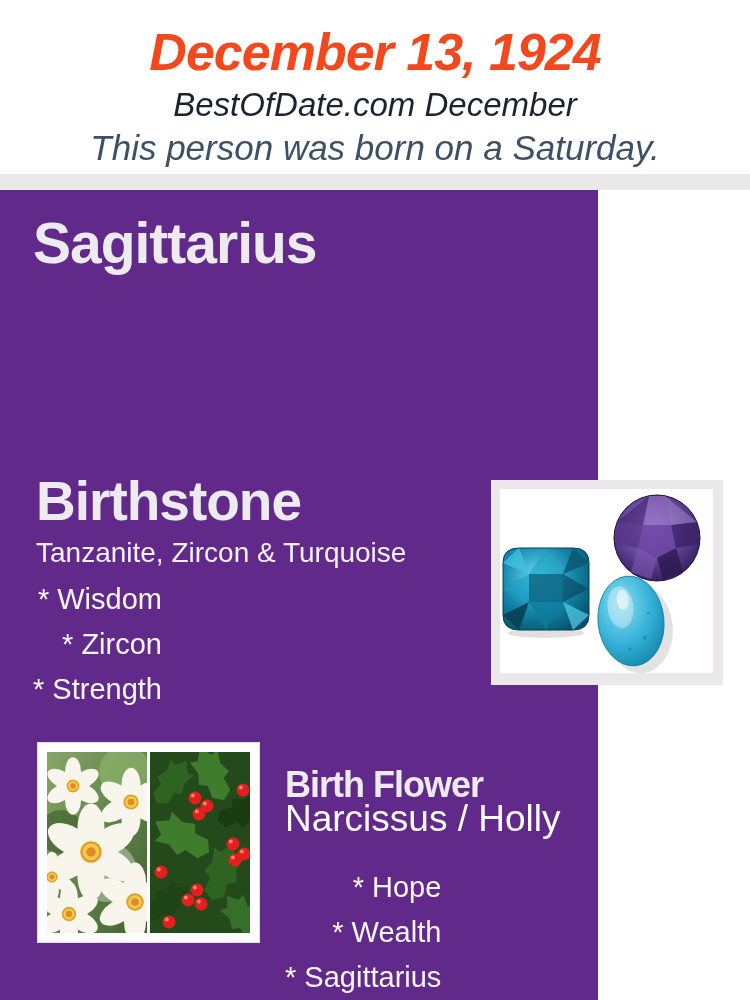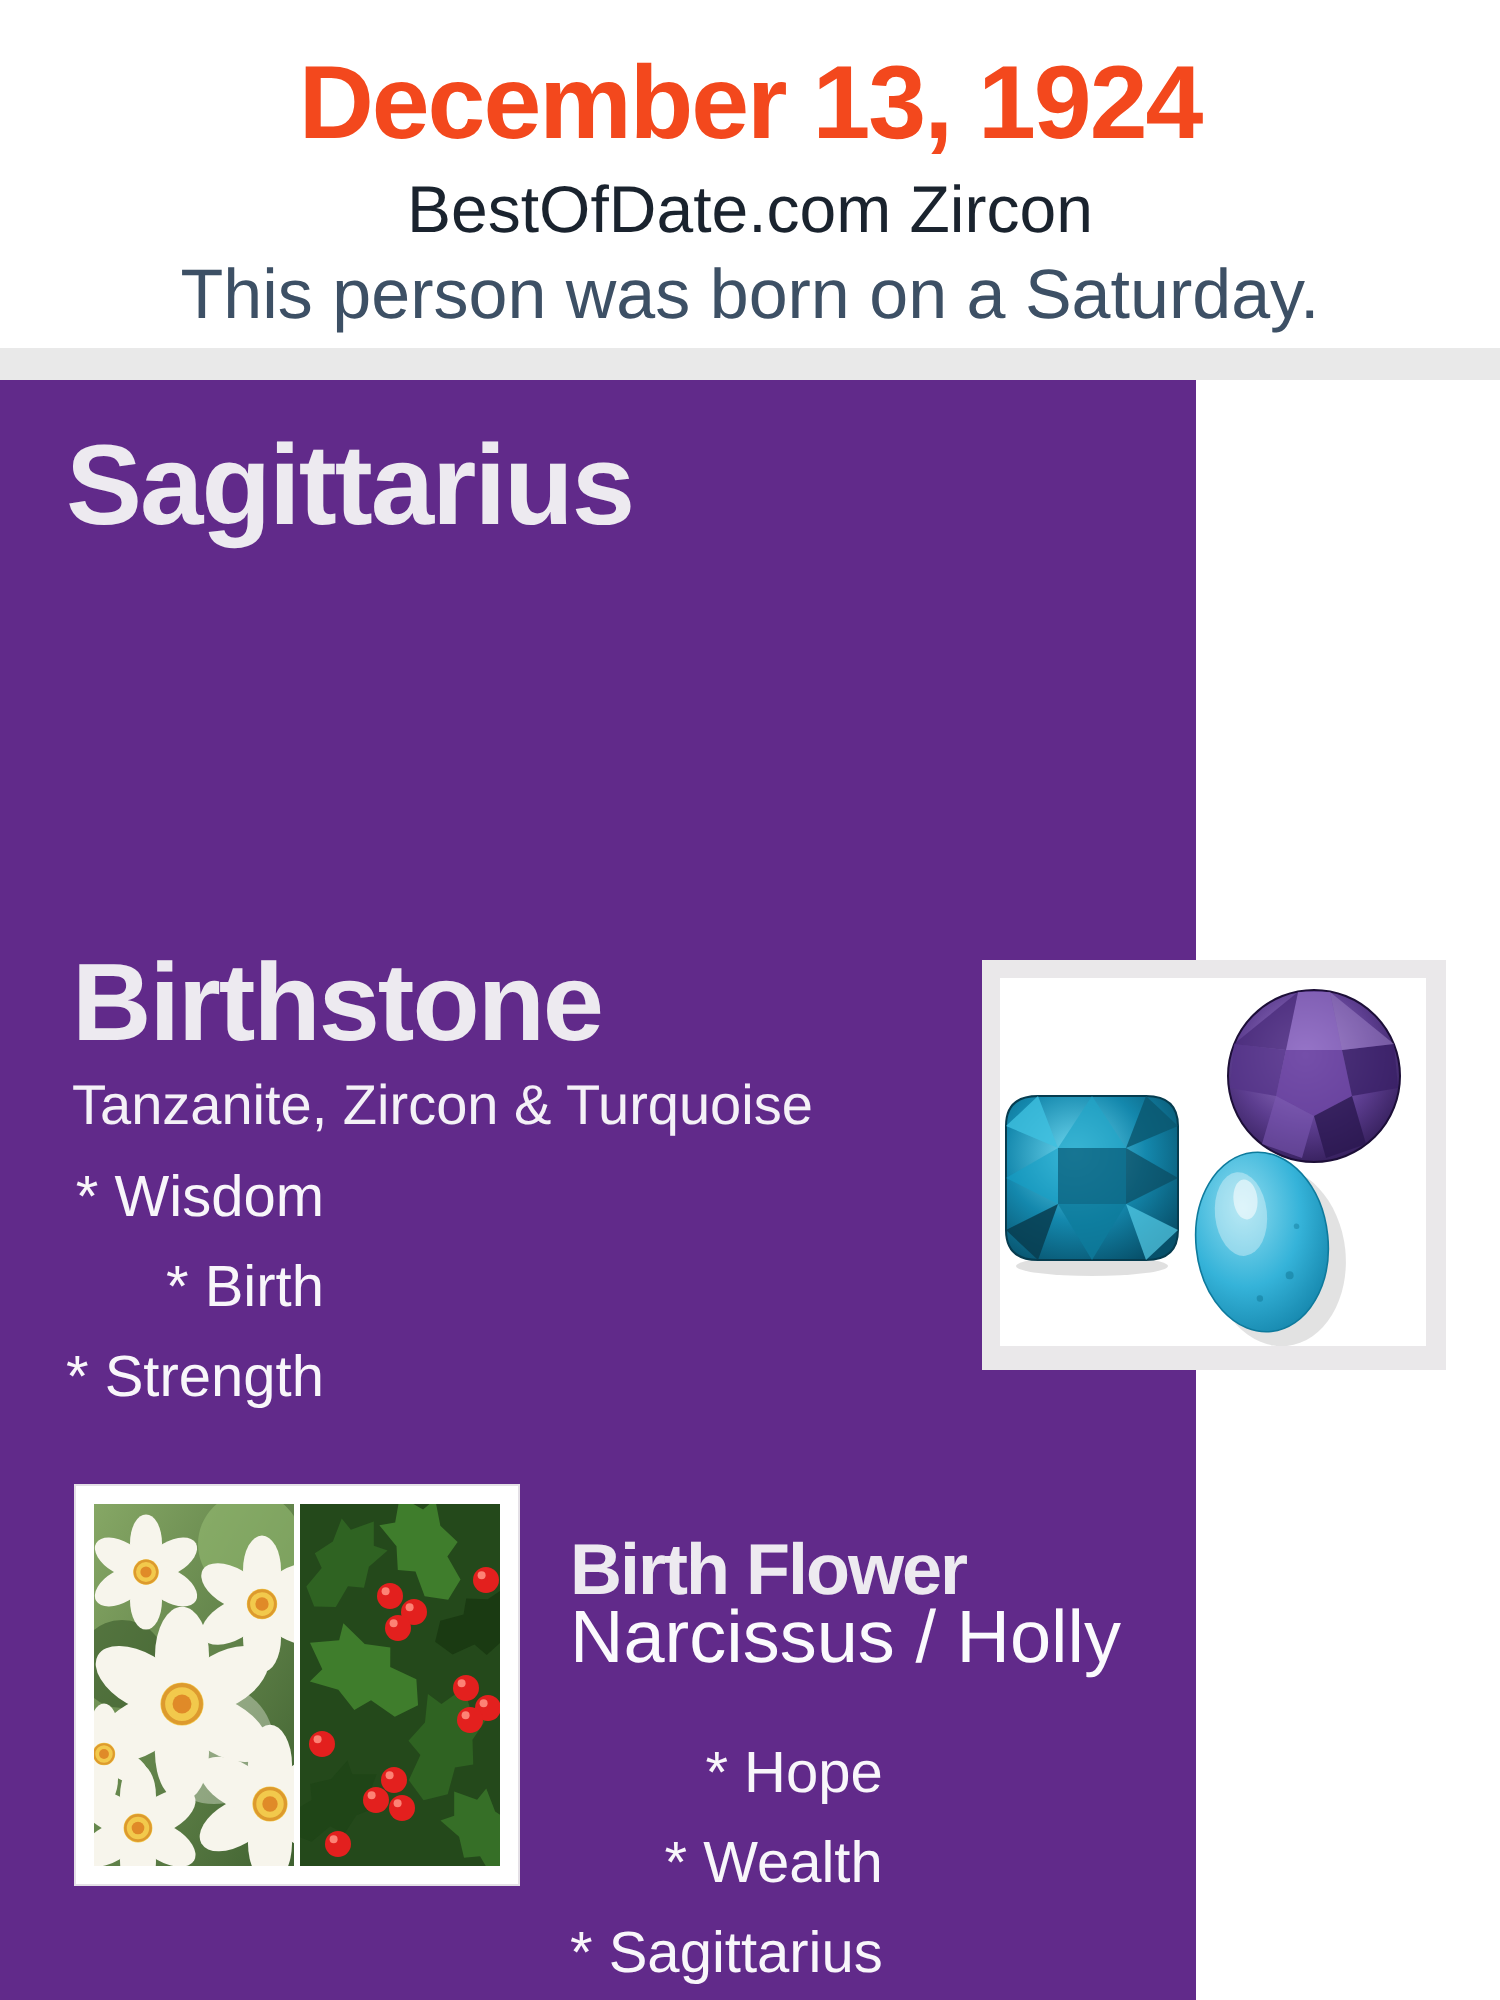--- a/index.html
+++ b/index.html
@@ -1,20 +1,20 @@
 <!DOCTYPE html>
 <html><head>
 <meta charset="utf-8">
 <style>
   html,body{margin:0;padding:0;background:#fff;}
   .page{position:relative;width:750px;height:1000px;overflow:hidden;
         font-family:"Liberation Sans","DejaVu Sans",sans-serif;background:#ffffff;}
 
   
-  .top{position:absolute;left:0;top:0;width:750px;height:174px;background:#ffffff;text-align:center;}
+  .top{position:absolute;left:0;top:0;width:750px;height:174px;background:#ffffff;text-align:center;font-style:italic;}
   .date-title{margin:0;position:absolute;left:0;top:22px;width:750px;
               font-size:52px;font-weight:700;color:#f3481d;letter-spacing:-1px;}
   .site-summary{position:absolute;left:0;top:86px;width:750px;
               font-size:33px;font-weight:400;color:#1a232e;}
   .day-note{position:absolute;left:0;top:128px;width:750px;
               font-size:35px;font-weight:400;color:#3d5065;}
 
   .strip{position:absolute;left:0;top:174px;width:750px;height:16px;background:#e9e9e9;}
 
   
@@ -39,35 +39,35 @@
   .flower-inner{position:absolute;left:10px;top:10px;right:10px;bottom:10px;}
   svg{display:block;width:100%;height:100%;}
 </style>
 </head>
 <body>
 
 <div class="page">
 
   <header class="top">
     <h1 class="date-title">December 13, 1924</h1>
-    <div class="site-summary">BestOfDate.com Zircon</div>
+    <div class="site-summary">BestOfDate.com December</div>
     <div class="day-note">This person was born on a Saturday.</div>
   </header>
 
   <div class="strip"></div>
 
   <main class="purple">
 
     <h2 class="h-big zodiac-name">Sagittarius</h2>
 
     <h2 class="h-big bs-title">Birthstone</h2>
     <div class="bs-sub">Tanzanite, Zircon &amp; Turquoise</div>
     <ul class="traits bs-traits">
       <li>* Wisdom</li>
-      <li>* Birth</li>
+      <li>* Zircon</li>
       <li>* Strength</li>
     </ul>
 
     <figure class="figure gem-panel">
       <div class="gem-inner">
         <svg viewBox="0 0 213 184" preserveAspectRatio="none">
           <defs>
             <radialGradient id="tealG" cx="40%" cy="35%" r="75%">
               <stop offset="0%" stop-color="#6fd8f0"></stop>
                 <stop offset="55%" stop-color="#1488ad"></stop>

